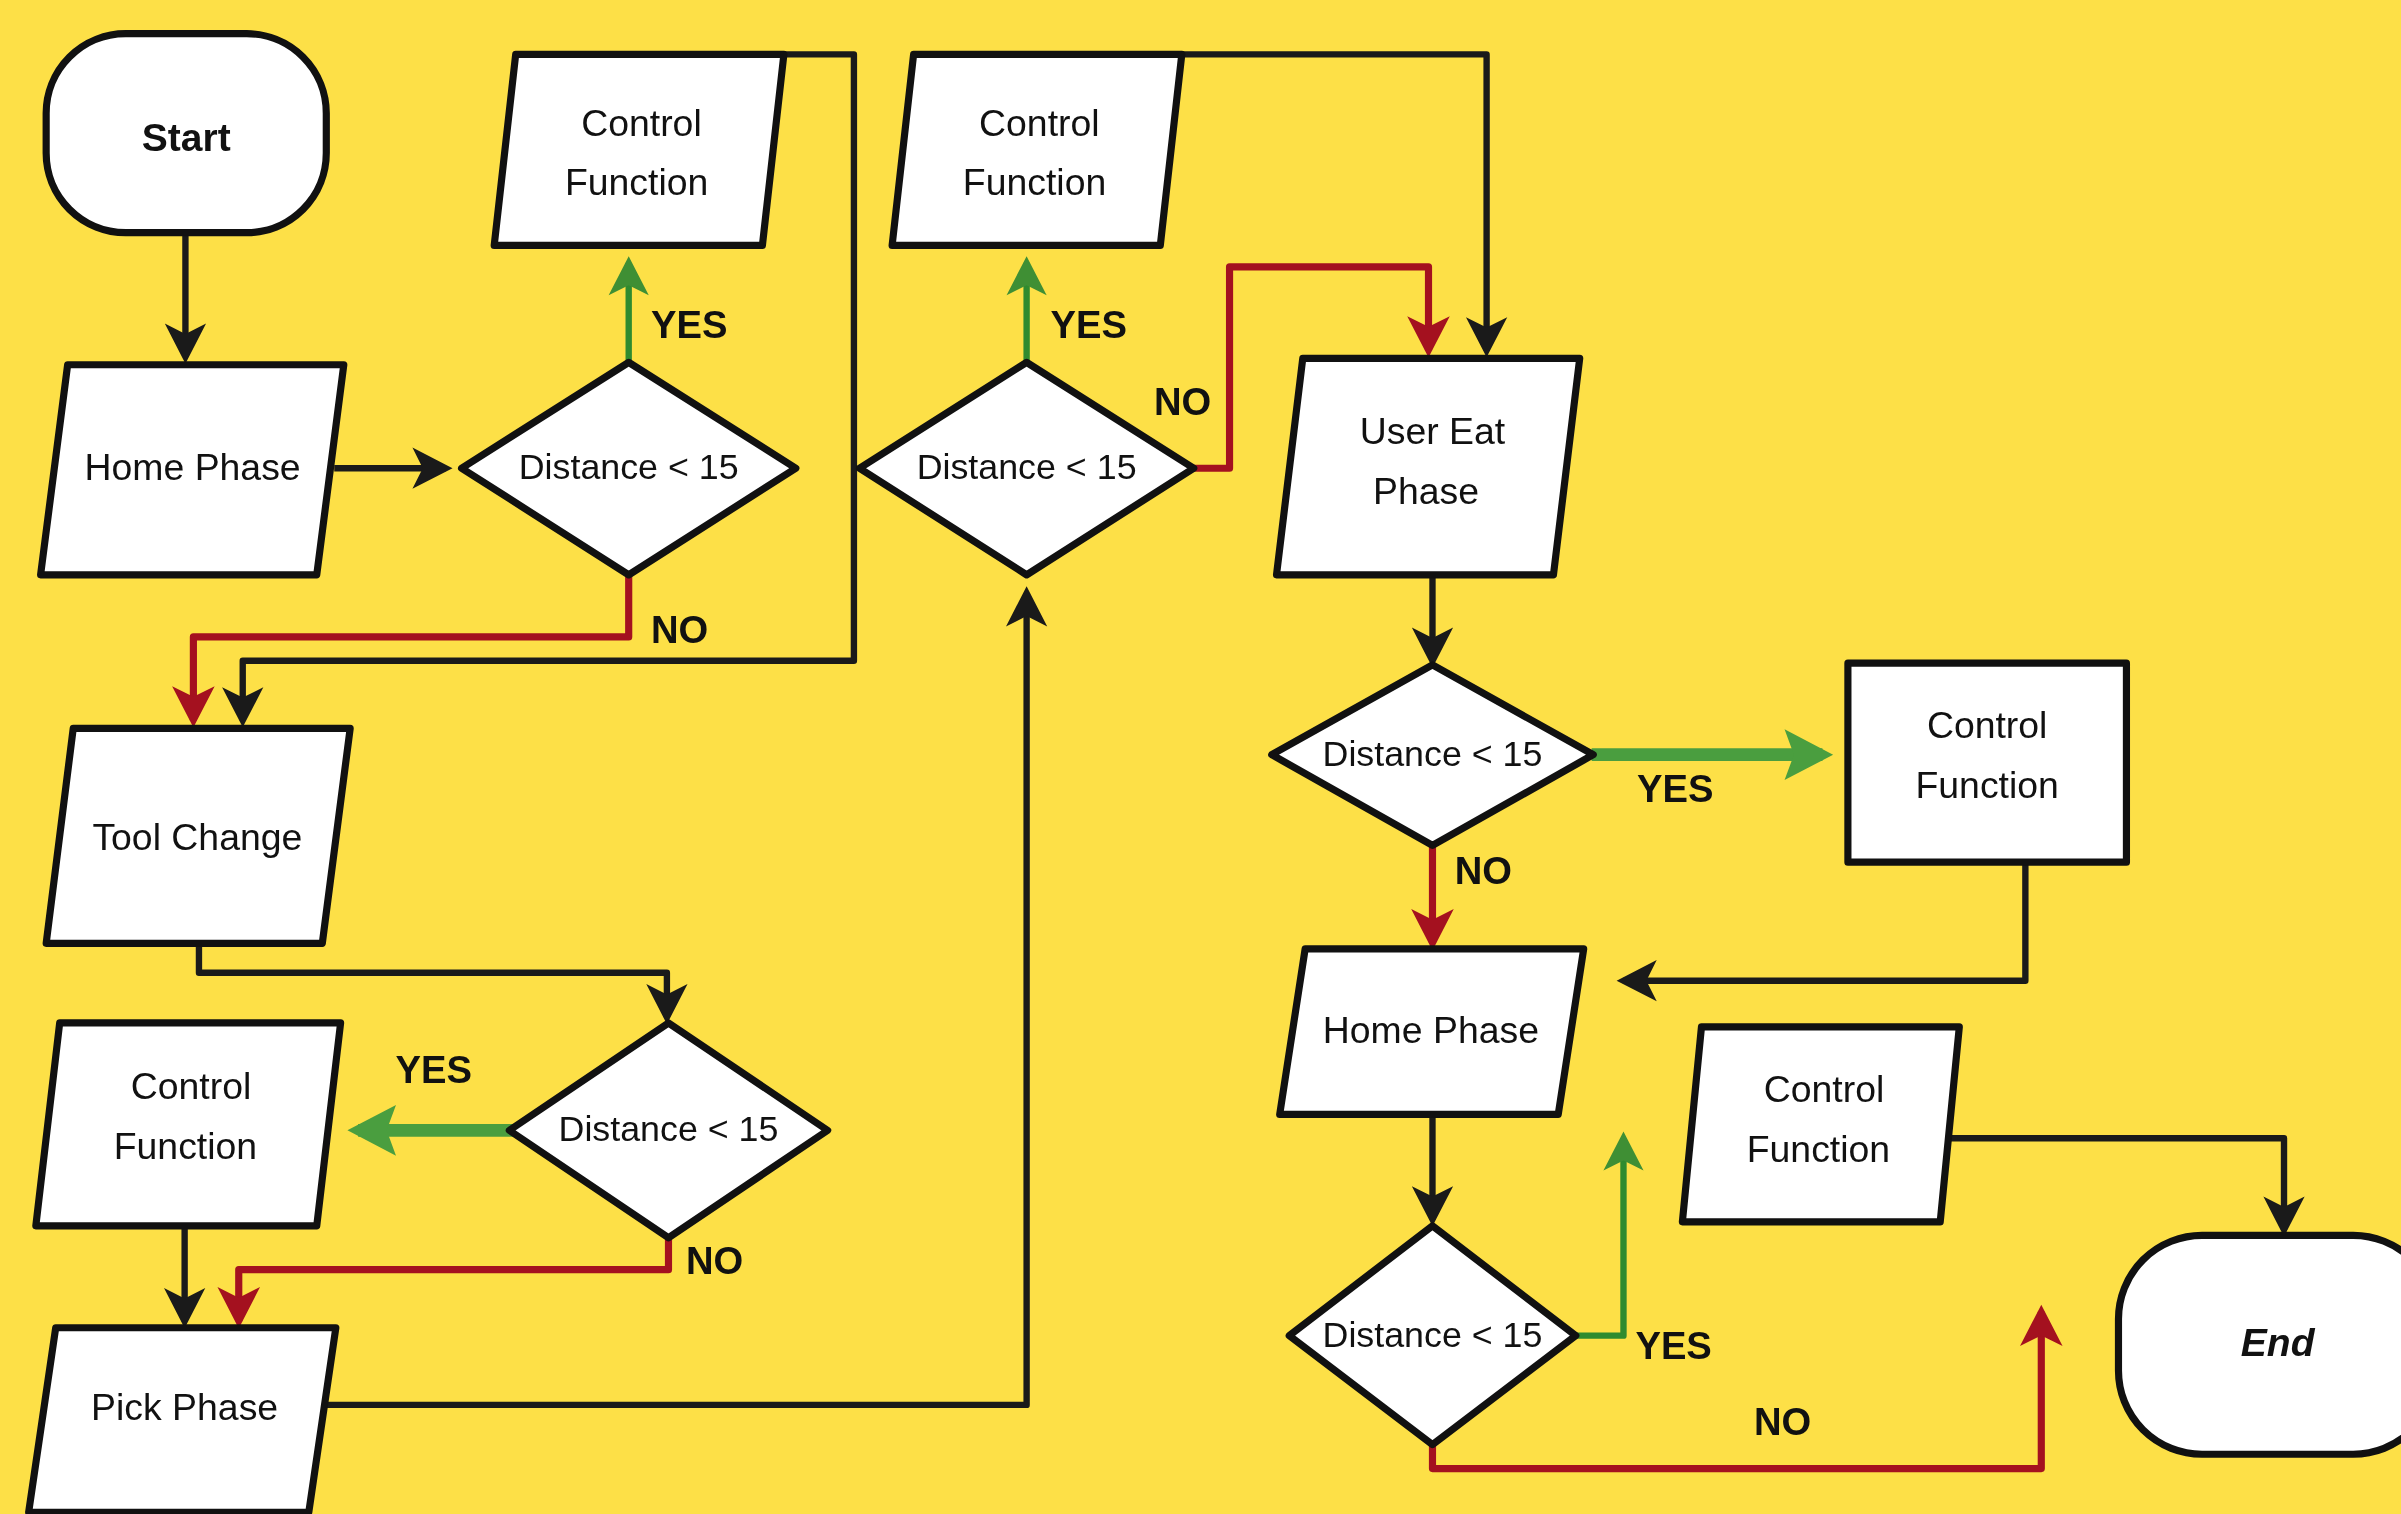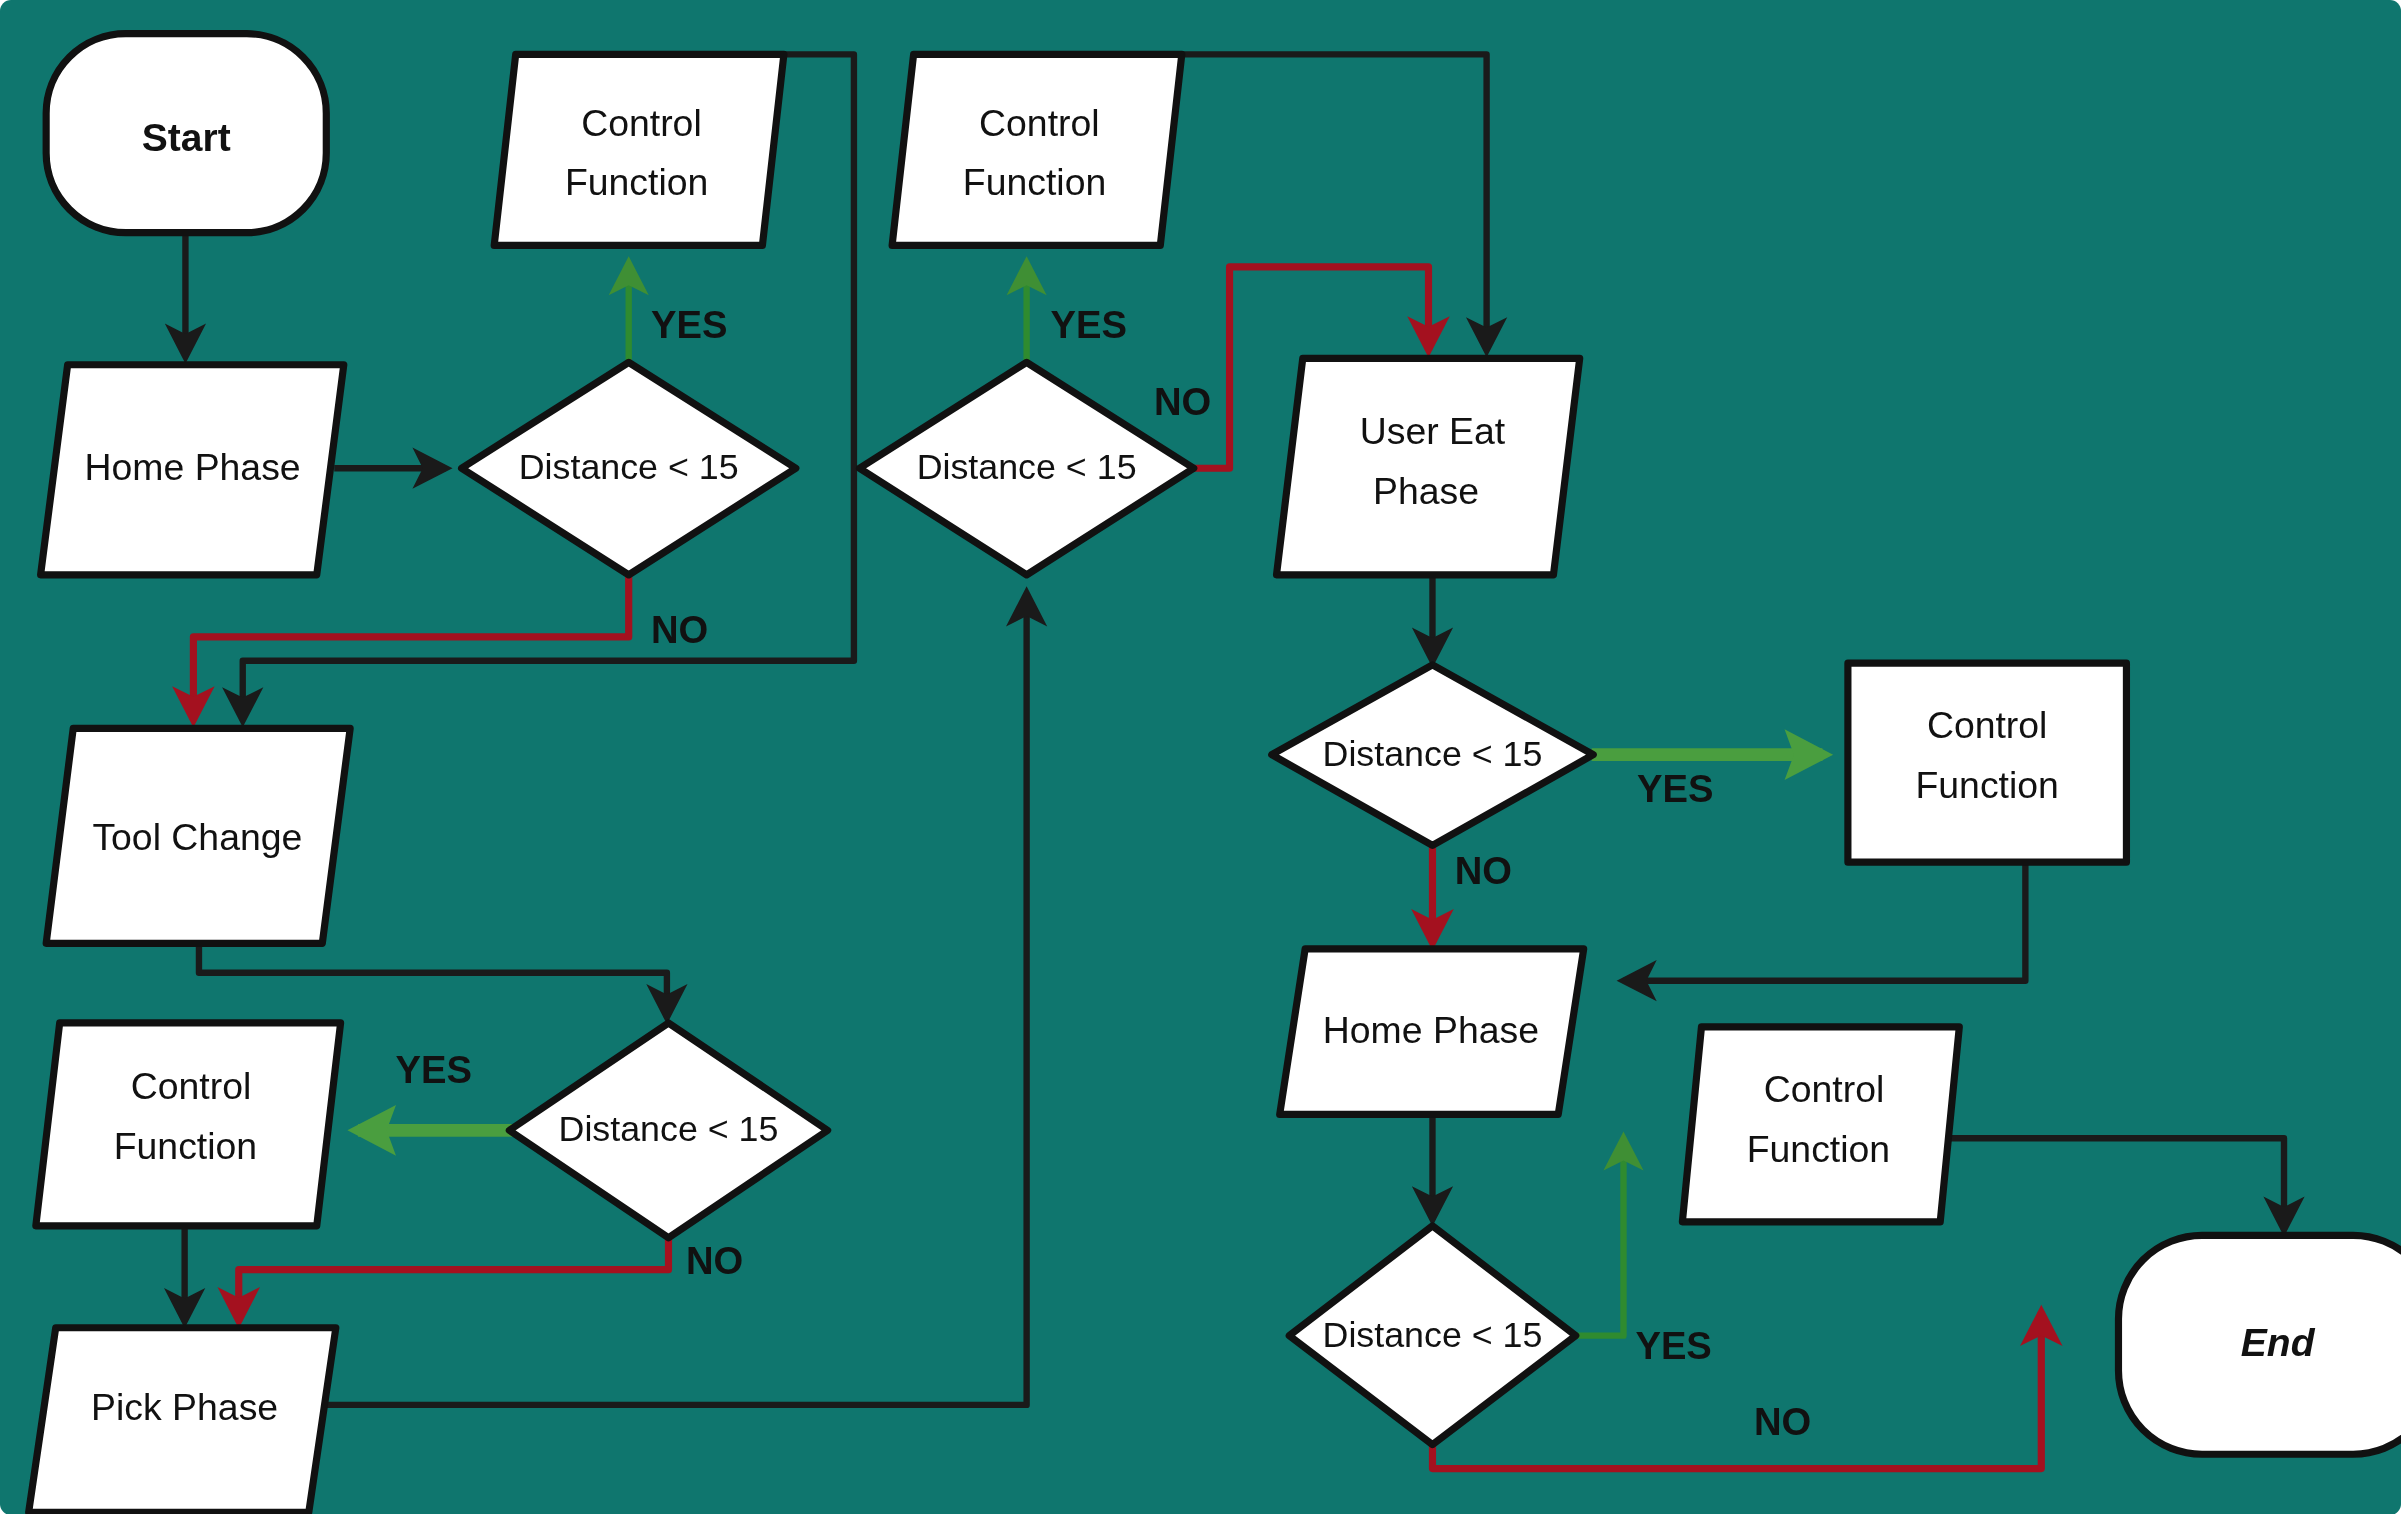--- a/index.html
+++ b/index.html
@@ -1,17 +1,17 @@
 <!DOCTYPE html>
 <html style="font-size:12.7px"><head>
 <meta charset="utf-8">
 <style>
   html,body{margin:0;padding:0;background:#ffffff;}
   body{font-family:"Liberation Sans", sans-serif;}
-  #canvas{position:relative;width:2401px;height:1515px;background:#0f766e;overflow:hidden;border-radius:11px;}
+  #canvas{position:relative;width:2401px;height:1515px;background:#fde047;overflow:hidden;}
   svg{display:block;}
   .node-label{font-family:"Liberation Sans", sans-serif;font-weight:400;fill:#111;}
   .term-label{font-family:"Liberation Sans", sans-serif;font-weight:700;fill:#111;}
   .end-label{font-family:"Liberation Sans", sans-serif;font-weight:700;font-style:italic;fill:#111;}
   .edge-label{font-family:"Liberation Sans", sans-serif;font-weight:700;fill:#111;}
   .shape{fill:#ffffff;stroke:#111111;stroke-width:9;stroke-linejoin:round;}
   .flow{fill:none;stroke:#1a1a1a;stroke-width:8;stroke-linejoin:round;stroke-linecap:butt;}
   .flow-yes{fill:none;stroke:#2f8b2f;stroke-width:8;stroke-linejoin:round;}
   .flow-yes-thick{fill:none;stroke:#4a9e3f;stroke-width:16;stroke-linejoin:round;}
   .flow-no{fill:none;stroke:#a4111f;stroke-width:9;stroke-linejoin:round;}

